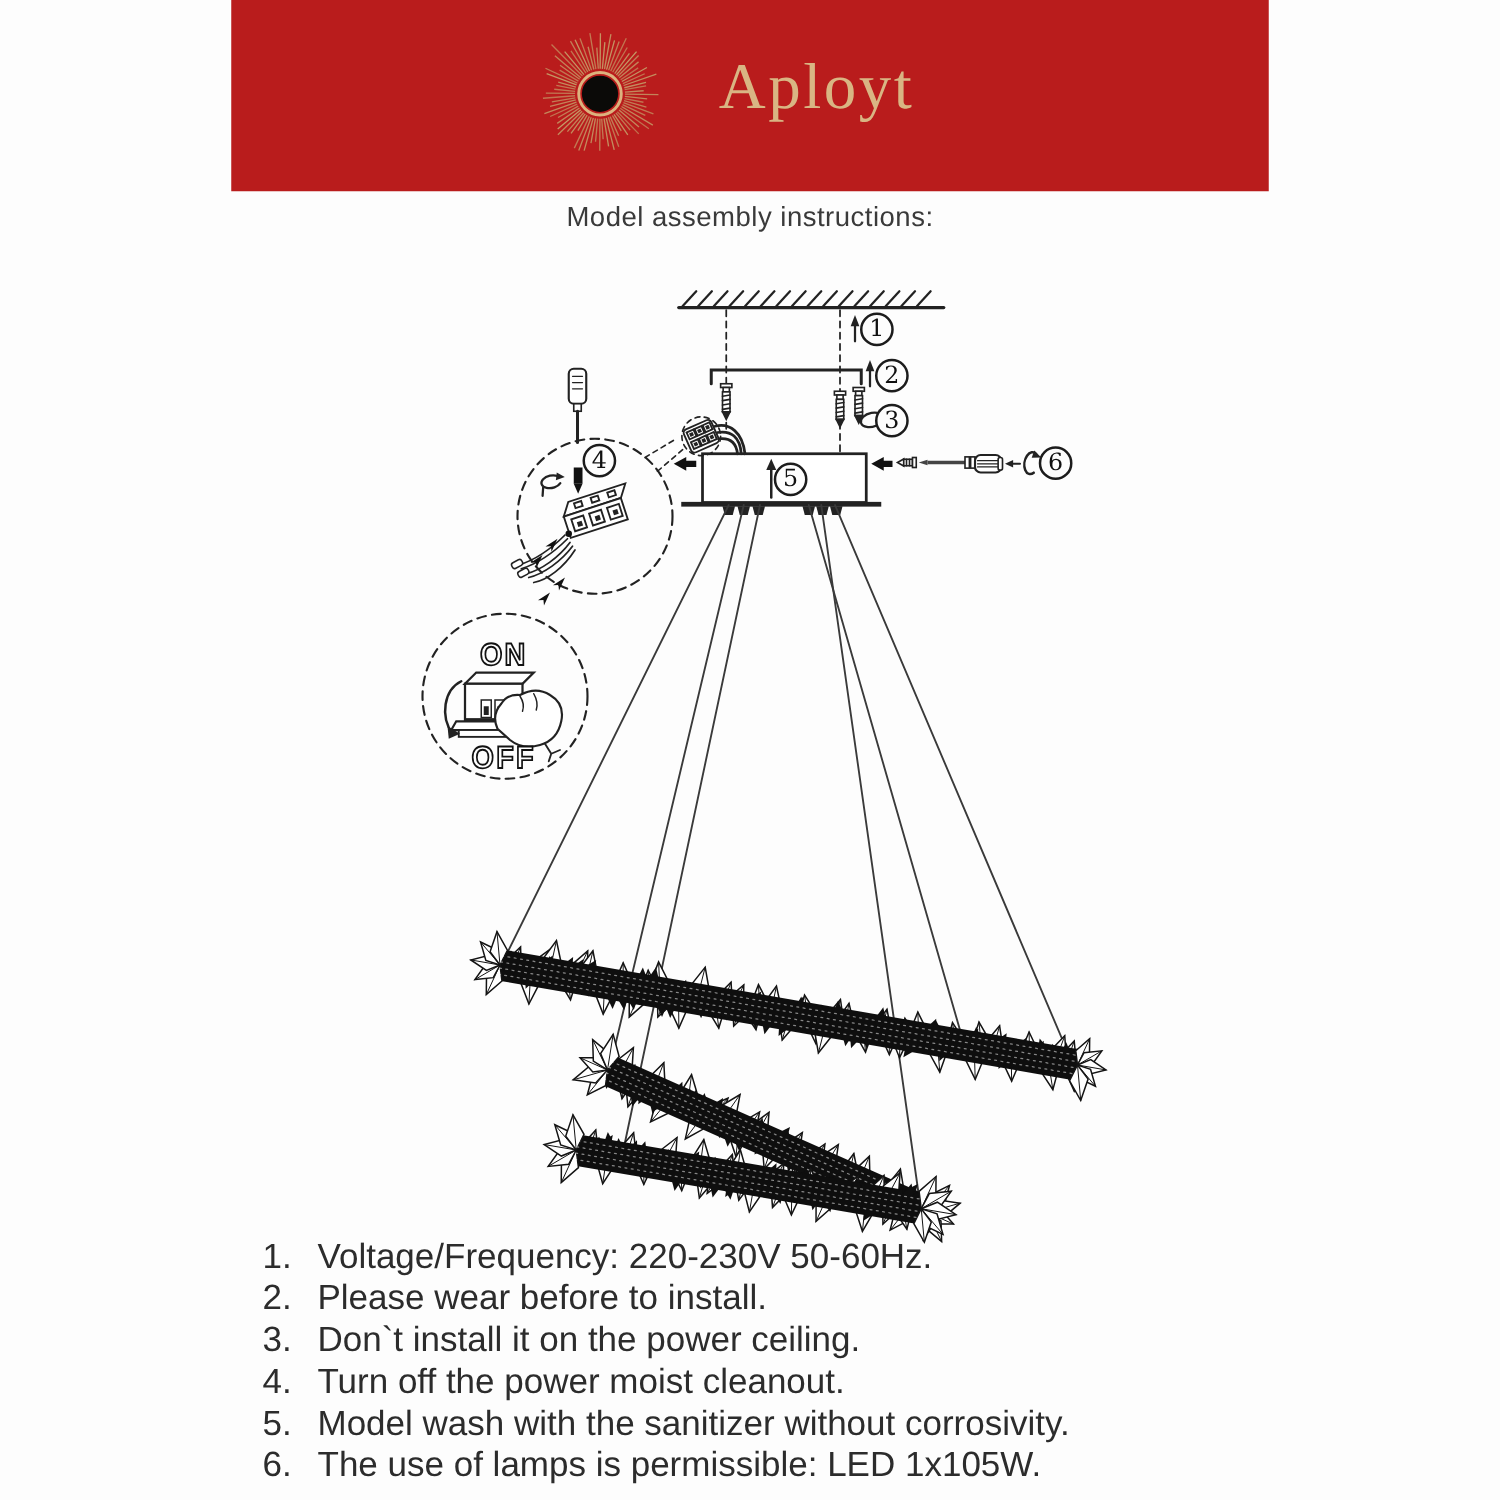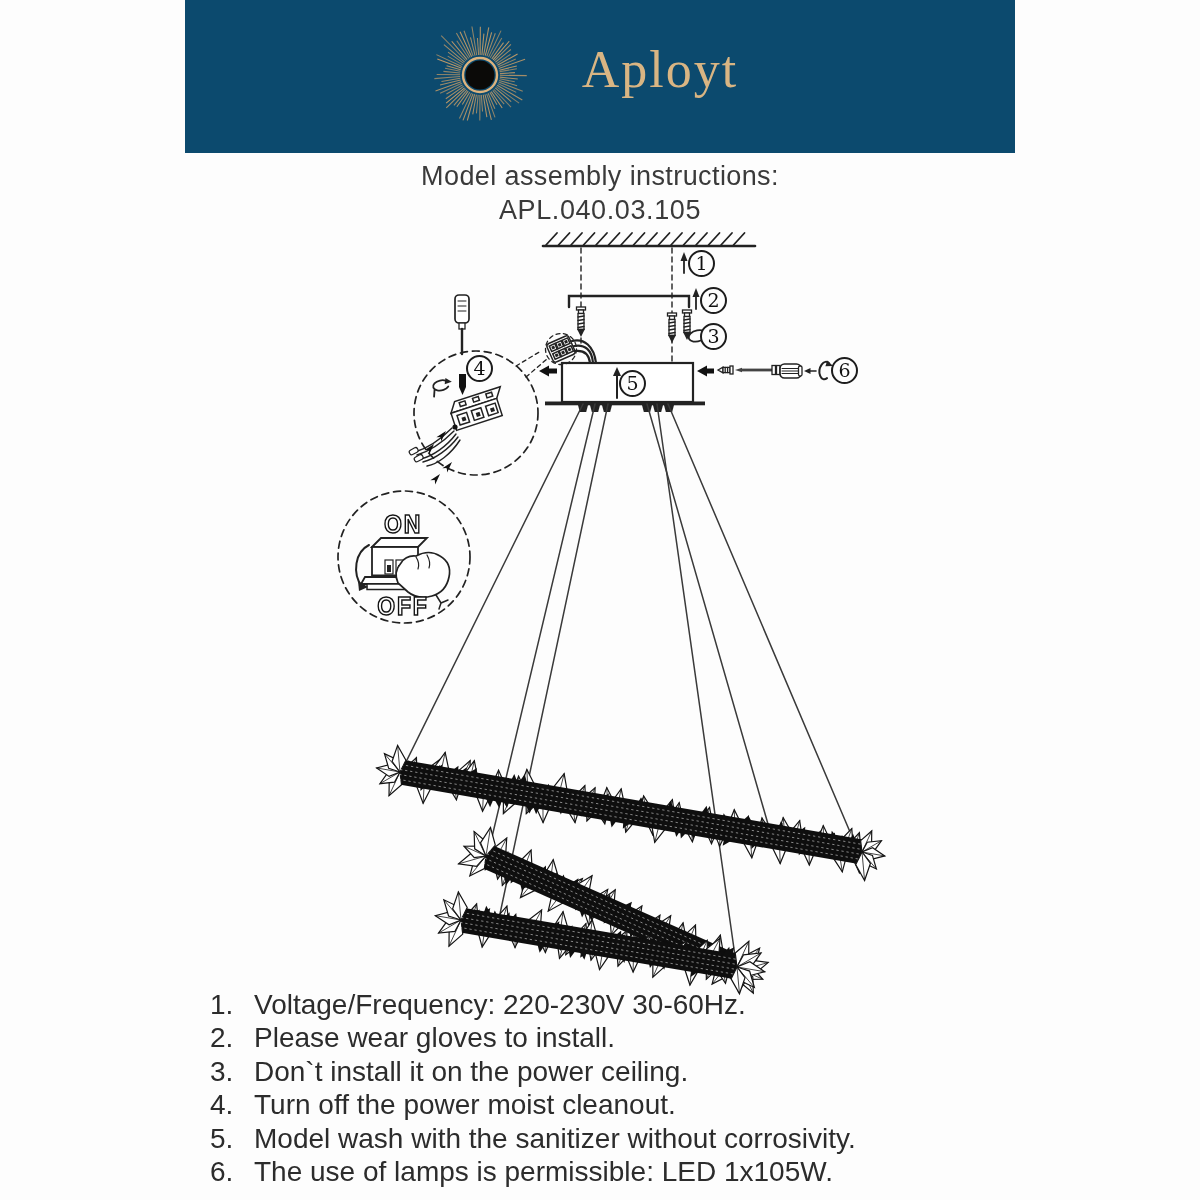--- a/index.html
+++ b/index.html
@@ -1,27 +1,27 @@
 <!DOCTYPE html>
 <html><head>
 <meta charset="utf-8">
 <style>
   html,body{margin:0;padding:0;}
   body{width:1200px;height:1200px;position:relative;background:#fdfdfd;overflow:hidden;
        font-family:"Liberation Sans",sans-serif;}
   
-  .band{position:absolute;left:185px;top:0;width:830px;height:153px;background:#0c4a6e;text-align:center;}
+  .band{position:absolute;left:185px;top:0;width:830px;height:153px;background:#b91c1c;}
   .brand{position:absolute;left:390px;top:40px;width:170px;height:70px;
          font-family:"Liberation Serif",serif;font-size:52px;color:#d9b583;
          letter-spacing:2px;font-weight:400;}
   #logo{position:absolute;left:235px;top:13px;}
   #rays{position:absolute;left:765px;top:0;}
   
   .title{position:absolute;left:0;top:161px;width:1200px;text-align:center;color:#3a3a3a;}
-  .title .l1{font-size:27px;letter-spacing:.4px;font-weight:500;}
+  .title .l1{font-size:22px;letter-spacing:.4px;font-weight:500;}
   .title .l2{font-size:27px;letter-spacing:.6px;margin-top:3px;font-weight:500;}
   
   .callout{position:absolute;width:27px;height:27px;border:2px solid #1c1c1c;border-radius:50%;
            box-sizing:border-box;background:#fdfdfd;color:#111;text-align:center;
            font-family:"DejaVu Serif",serif;font-size:19px;line-height:23px;}
   
   .swlabel{position:absolute;width:70px;text-align:center;font-size:25px;font-weight:bold;
            color:#fff;-webkit-text-stroke:1.5px #121212;letter-spacing:2px;
            transform:scaleX(.92);}
   
@@ -125,21 +125,20 @@
       <line x1="242" y1="-8" x2="105.80285007813592" y2="-275.3019572565103" stroke="#c59c67" stroke-width="2.48" opacity="0.9"></line>
       <line x1="242" y1="-8" x2="134.48961513640978" y2="-288.07412794916047" stroke="#c59c67" stroke-width="2.5999999999999996" opacity="0.9"></line>
       <line x1="242" y1="-8" x2="159.30879325490034" y2="-296.3785087814957" stroke="#c59c67" stroke-width="2.7199999999999998" opacity="0.9"></line>
       <line x1="242" y1="-8" x2="184.75730138703636" y2="-302.48815503429915" stroke="#c59c67" stroke-width="2.84" opacity="0.9"></line>
       <line x1="242" y1="-8" x2="205.43919697845584" y2="-305.7638454923966" stroke="#c59c67" stroke-width="2.96" opacity="0.9"></line>
     </svg>
 </div>
 
 <div class="title">
   <div class="l1">Model assembly instructions:</div>
-  <div class="l2">APL.040.03.105</div>
 </div>
 
 <svg id="gfx" width="1200" height="1200" viewBox="0 0 1200 1200">
   <g stroke="#222" fill="none" stroke-linecap="round">
 
     <g>
       <line x1="543" y1="246" x2="755" y2="246" stroke-width="2.6"></line>
       <g id="hatch">
           <line x1="546" y1="245" x2="557" y2="233" stroke-width="1.8"></line>
           <line x1="558.5" y1="245" x2="569.5" y2="233" stroke-width="1.8"></line>
@@ -766,25 +765,25 @@
 <div class="callout" style="left:466px;top:355px">4</div>
 <div class="callout" style="left:619px;top:370px">5</div>
 <div class="callout" style="left:831px;top:357px">6</div>
 
 <div class="swlabel" style="left:368px;top:510px">ON</div>
 <div class="swlabel" style="left:368px;top:592px">OFF</div>
 
 <div class="instr">
   <div class="row">
       <span class="num">1.</span>
-      <span class="txt">Voltage/Frequency: 220-230V 30-60Hz.</span>
+      <span class="txt">Voltage/Frequency: 220-230V 50-60Hz.</span>
     </div>
   <div class="row">
       <span class="num">2.</span>
-      <span class="txt">Please wear gloves to install.</span>
+      <span class="txt">Please wear before to install.</span>
     </div>
   <div class="row">
       <span class="num">3.</span>
       <span class="txt">Don`t install it on the power ceiling.</span>
     </div>
   <div class="row">
       <span class="num">4.</span>
       <span class="txt">Turn off the power moist cleanout.</span>
     </div>
   <div class="row">

